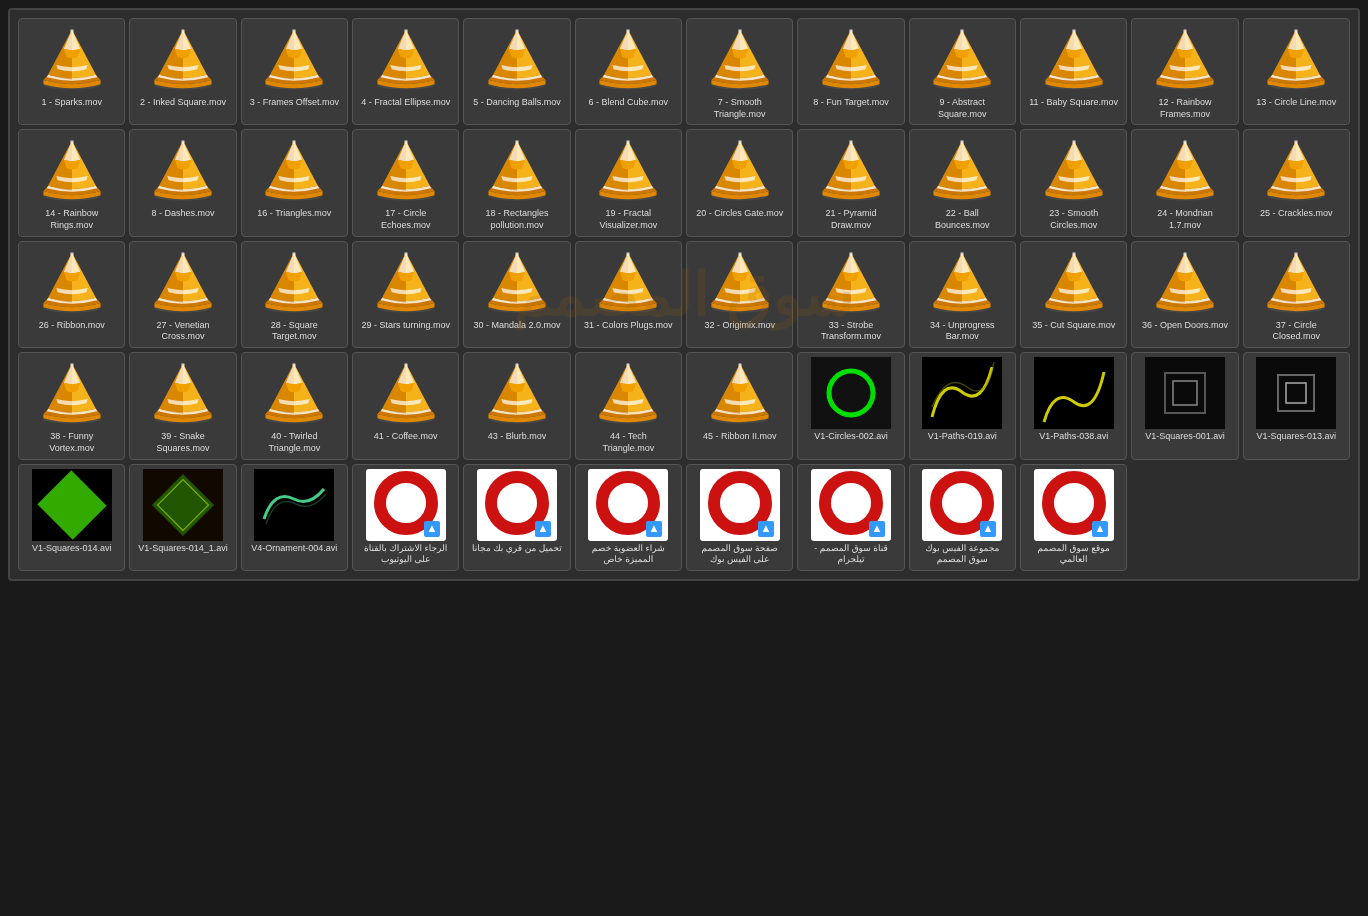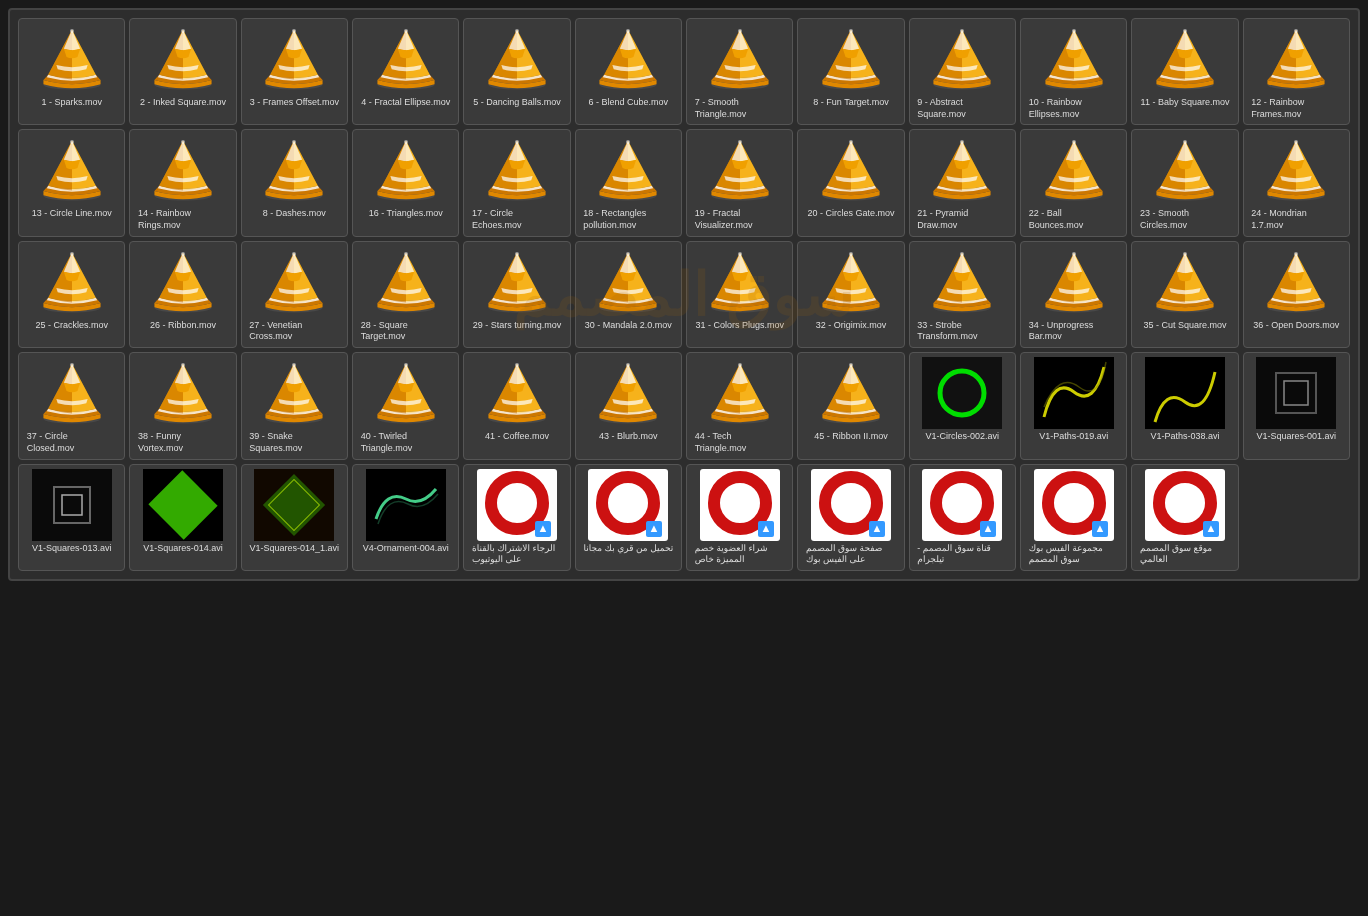--- a/index.html
+++ b/index.html
@@ -32,20 +32,21 @@
     .file-icon {
       width: 80px;
       height: 72px;
       display: flex;
       align-items: center;
       justify-content: center;
     }
     .file-label {
       font-size: 9px;
       color: #ddd;
+      text-align: center;
       margin-top: 2px;
       line-height: 1.3;
       word-break: break-word;
       max-width: 90px;
     }
     
     .cone-icon svg {
       width: 68px;
       height: 64px;
     }
@@ -299,45 +300,20 @@
     <path d="M50 2 L15 68 Q30 73 50 75 Z" fill="#cc7700" opacity="0.6"></path>
     <path d="M50 2 L85 68 Q70 73 50 75 Z" fill="#ffcc44" opacity="0.4"></path>
 
     <path d="M50 2 L38 30 Q50 34 62 30 Z" fill="white" opacity="0.7"></path>
     <path d="M38 30 Q50 34 62 30 L58 42 Q50 46 42 42 Z" fill="#f0a000"></path>
     <path d="M27 54 Q50 60 73 54 L71 60 Q50 66 29 60 Z" fill="white" opacity="0.7"></path>
 
     <circle cx="50" cy="4" r="3" fill="white" opacity="0.5"></circle>
   </svg>
         </div>
-    <div class="file-label">10 - Rainbow Ellipses.mov</div>
-  </div>
-      <div class="file-item">
-    <div class="file-icon cone-icon">
-          <svg viewBox="0 0 100 90" xmlns="http://www.w3.org/2000/svg">
-
-    <ellipse cx="50" cy="83" rx="42" ry="7" fill="#555" opacity="0.5"></ellipse>
-
-    <path d="M8 76 Q50 88 92 76 L85 68 Q50 78 15 68 Z" fill="#cc7700"></path>
-    <path d="M8 76 Q50 88 92 76 L92 82 Q50 94 8 82 Z" fill="#e08800"></path>
-
-    <path d="M15 68 Q50 78 85 68 L87 72 Q50 82 13 72 Z" fill="white" opacity="0.8"></path>
-
-    <path d="M50 2 L15 68 Q50 78 85 68 Z" fill="#f0a000"></path>
-
-    <path d="M50 2 L15 68 Q30 73 50 75 Z" fill="#cc7700" opacity="0.6"></path>
-    <path d="M50 2 L85 68 Q70 73 50 75 Z" fill="#ffcc44" opacity="0.4"></path>
-
-    <path d="M50 2 L38 30 Q50 34 62 30 Z" fill="white" opacity="0.7"></path>
-    <path d="M38 30 Q50 34 62 30 L58 42 Q50 46 42 42 Z" fill="#f0a000"></path>
-    <path d="M27 54 Q50 60 73 54 L71 60 Q50 66 29 60 Z" fill="white" opacity="0.7"></path>
-
-    <circle cx="50" cy="4" r="3" fill="white" opacity="0.5"></circle>
-  </svg>
-        </div>
     <div class="file-label">11 - Baby Square.mov</div>
   </div>
       <div class="file-item">
     <div class="file-icon cone-icon">
           <svg viewBox="0 0 100 90" xmlns="http://www.w3.org/2000/svg">
 
     <ellipse cx="50" cy="83" rx="42" ry="7" fill="#555" opacity="0.5"></ellipse>
 
     <path d="M8 76 Q50 88 92 76 L85 68 Q50 78 15 68 Z" fill="#cc7700"></path>
     <path d="M8 76 Q50 88 92 76 L92 82 Q50 94 8 82 Z" fill="#e08800"></path>

